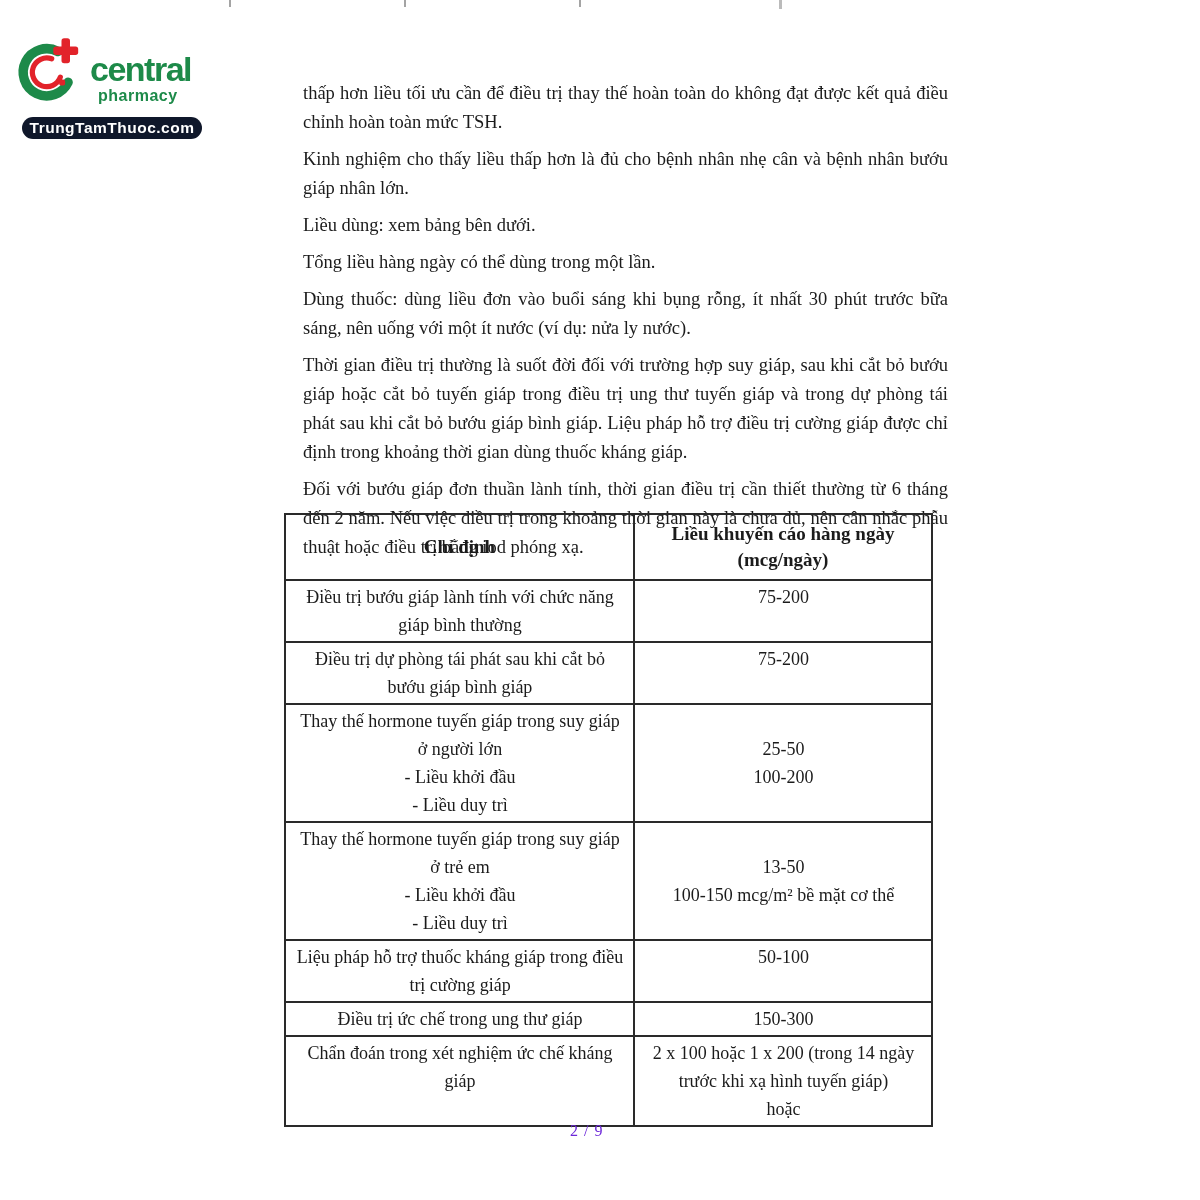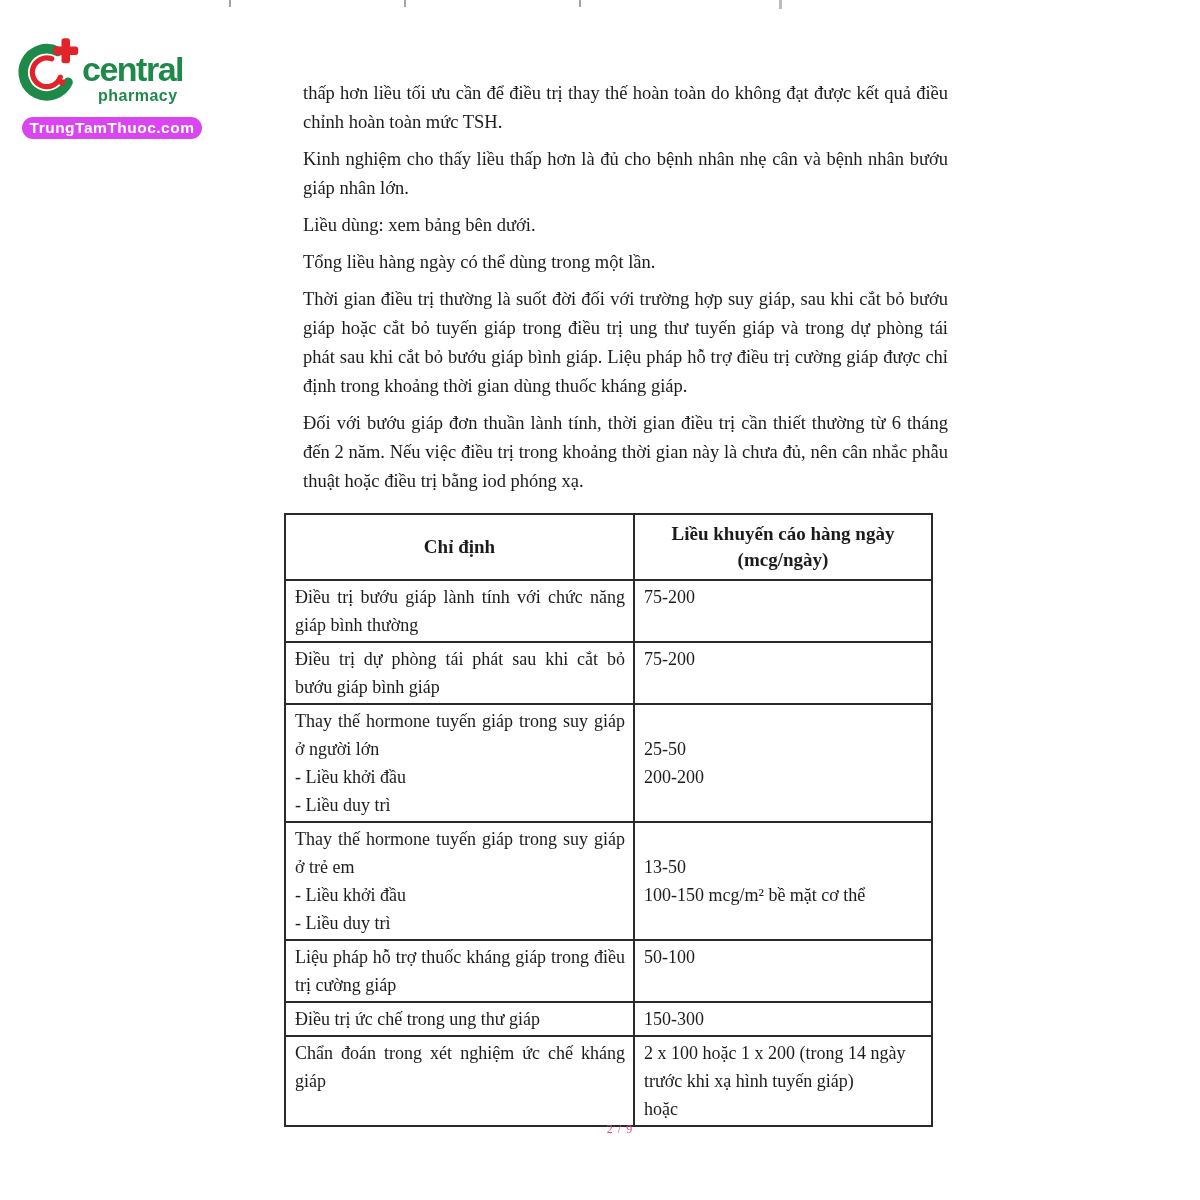--- a/index.html
+++ b/index.html
@@ -12,34 +12,34 @@
   }
   .page { position: absolute; inset: 0; background: #fff; }
 
   
   .tick { position: absolute; top: 0; width: 2px; height: 7px; background: #8d8d8d; opacity: .8; }
 
   
   .logo { position: absolute; left: 14px; top: 38px; width: 200px; height: 105px; }
   .c-mark { position: absolute; left: 2px; top: 0; width: 72px; height: 66px; }
   .brand {
-    position: absolute; left: 68px; top: 14px;
+    position: absolute; left: 76px; top: 14px;
     font-family: "Liberation Sans", sans-serif;
     font-weight: bold; font-size: 34px; letter-spacing: -1.5px;
     color: #1d8a49; line-height: 1;
   }
   .brand-sub {
     position: absolute; left: 84px; top: 50px;
     font-family: "Liberation Sans", sans-serif;
     font-weight: bold; font-size: 16px; letter-spacing: 0.5px;
     color: #1d8a49; line-height: 1;
   }
   .badge {
     position: absolute; left: 8px; top: 79px; width: 180px; height: 22px;
-    background: #d946ef; border-radius: 12px;
+    background: #0f172a; border-radius: 12px;
     color: #ffffff; font-family: "Liberation Sans", sans-serif;
     font-weight: bold; font-size: 15.5px; line-height: 22px;
     text-align: center; letter-spacing: 0.5px;
   }
 
   
   .content {
     position: absolute; left: 295px; top: 71px; width: 661px;
     color: #1b1b1b;
   }
@@ -57,30 +57,31 @@
   table.dose-table th, table.dose-table td { border: 2px solid #2a2a2a; }
   table.dose-table th {
     font-size: 19px; font-weight: bold; line-height: 26px;
     padding: 6px 8px; text-align: center;
   }
   table.dose-table td {
     font-size: 18px; line-height: 28px;
     padding: 2px 8px 2px 9px;
     vertical-align: top;
     white-space: pre-line;
+    text-align: center;
   }
   td.ind { width: 331px; text-align: justify; }
   td.dose { width: 280px; text-align: left; }
   th.col-ind { width: 331px; }
   th.col-dose { width: 280px; }
 
   
   .footer {
     position: absolute; left: 570px; top: 1122px; width: 100px;
-    text-align: center; font-size: 12px; color: #ec4899;
+    text-align: left; font-size: 16px; color: #6d28d9;
     letter-spacing: 1px;
   }
 </style>
 </head>
 <body>
 
 <div class="page">
 
   <div class="tick" style="left:229px"></div>
   <div class="tick" style="left:404px"></div>
@@ -98,20 +99,21 @@
     <div class="brand">central</div>
     <div class="brand-sub">pharmacy</div>
     <div class="badge">TrungTamThuoc.com</div>
   </div>
 
   <div class="content">
     <p>thấp hơn liều tối ưu cần để điều trị thay thế hoàn toàn do không đạt được kết quả điều chỉnh hoàn toàn mức TSH.</p>
     <p>Kinh nghiệm cho thấy liều thấp hơn là đủ cho bệnh nhân nhẹ cân và bệnh nhân bướu giáp nhân lớn.</p>
     <p>Liều dùng: xem bảng bên dưới.</p>
     <p>Tổng liều hàng ngày có thể dùng trong một lần.</p>
+    <p>Dùng thuốc: dùng liều đơn vào buổi sáng khi bụng rỗng, ít nhất 30 phút trước bữa sáng, nên uống với một ít nước (ví dụ: nửa ly nước).</p>
     <p>Thời gian điều trị thường là suốt đời đối với trường hợp suy giáp, sau khi cắt bỏ bướu giáp hoặc cắt bỏ tuyến giáp trong điều trị ung thư tuyến giáp và trong dự phòng tái phát sau khi cắt bỏ bướu giáp bình giáp. Liệu pháp hỗ trợ điều trị cường giáp được chỉ định trong khoảng thời gian dùng thuốc kháng giáp.</p>
     <p>Đối với bướu giáp đơn thuần lành tính, thời gian điều trị cần thiết thường từ 6 tháng đến 2 năm. Nếu việc điều trị trong khoảng thời gian này là chưa đủ, nên cân nhắc phẫu thuật hoặc điều trị bằng iod phóng xạ.</p>
   </div>
 
   <div class="dose-table-wrap">
     <table class="dose-table">
       <thead>
         <tr>
           <th class="col-ind">Chỉ định</th>
           <th class="col-dose">Liều khuyến cáo hàng ngày (mcg/ngày)</th>
@@ -125,21 +127,21 @@
         <tr>
           <td class="ind">Điều trị dự phòng tái phát sau khi cắt bỏ bướu giáp bình giáp</td>
           <td class="dose">75-200</td>
         </tr>
         <tr>
           <td class="ind">Thay thế hormone tuyến giáp trong suy giáp ở người lớn
 - Liều khởi đầu
 - Liều duy trì</td>
           <td class="dose">
 25-50
-200-200</td>
+100-200</td>
         </tr>
         <tr>
           <td class="ind">Thay thế hormone tuyến giáp trong suy giáp ở trẻ em
 - Liều khởi đầu
 - Liều duy trì</td>
           <td class="dose">
 13-50
 100-150 mcg/m² bề mặt cơ thể</td>
         </tr>
         <tr>

